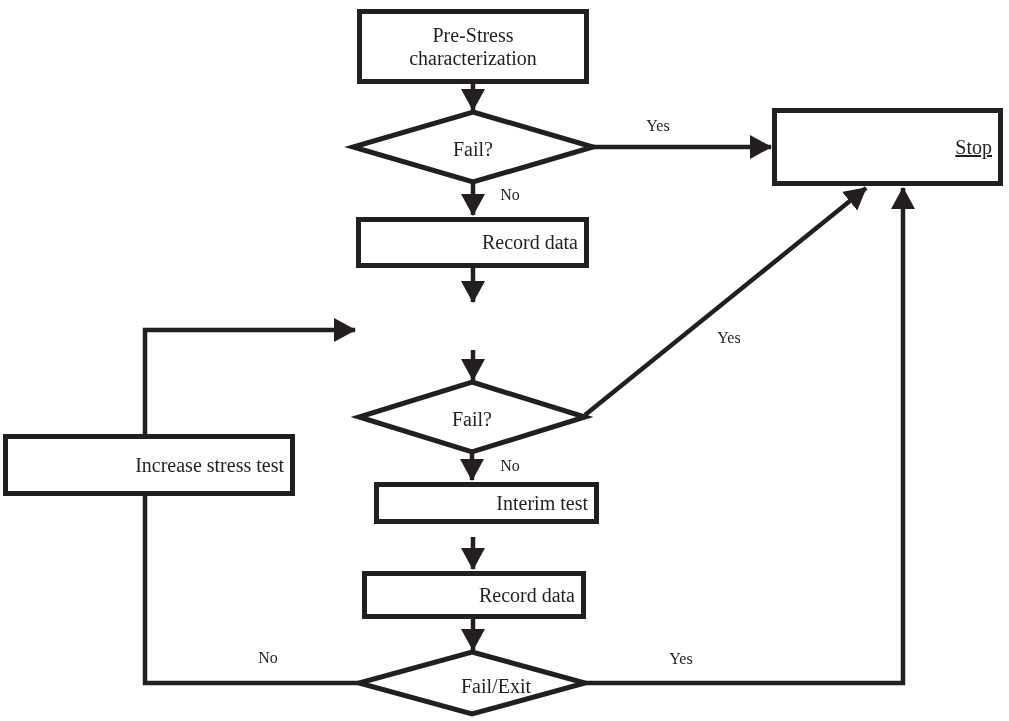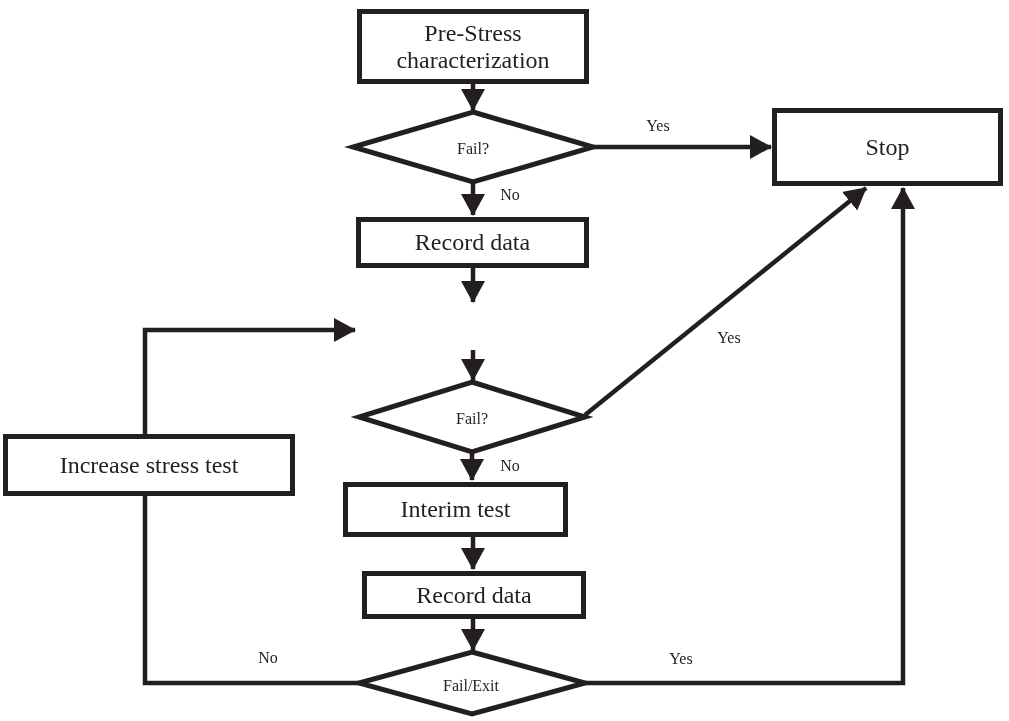--- a/index.html
+++ b/index.html
@@ -27,44 +27,44 @@
     height: 721px;
     color: var(--line-color);
   }
   .node {
     position: absolute;
     box-sizing: border-box;
     border: 5px solid var(--line-color);
     background: var(--bg-color);
     display: flex;
     align-items: center;
-    justify-content: center;
+    justify-content: flex-end;
     text-align: center;
-    font-size: 24px;
+    font-size: 20px;
     line-height: 1.12;
     color: var(--line-color);
     padding: 0 6px;
   }
   .n-pre-stress { left: 357px; top: 9px;   width: 232px; height: 75px; }
-  .n-stop       { left: 772px; top: 108px; width: 231px; height: 78px; }
+  .n-stop       { left: 772px; top: 108px; width: 231px; height: 78px; text-decoration: underline; }
   .n-record1    { left: 356px; top: 217px; width: 233px; height: 51px; }
   .n-stress     { left: 356px; top: 304px; width: 233px; height: 46px; }
   .n-increase   { left: 3px;   top: 434px; width: 292px; height: 62px; }
-  .n-interim    { left: 343px; top: 482px; width: 225px; height: 55px; }
+  .n-interim    { left: 374px; top: 482px; width: 225px; height: 42px; }
   .n-record2    { left: 362px; top: 571px; width: 224px; height: 48px; }
   .diamond-label {
     position: absolute;
     transform: translate(-50%, -50%);
-    font-size: 16px;
+    font-size: 20px;
     white-space: nowrap;
     color: var(--line-color);
   }
   .dl-fail1     { left: 473px; top: 149px; }
   .dl-fail2     { left: 472px; top: 419px; }
-  .dl-fail-exit { left: 471px; top: 686px; }
+  .dl-fail-exit { left: 496px; top: 686px; }
   .edge-label {
     position: absolute;
     transform: translate(-50%, -50%);
     font-size: 16px;
     white-space: nowrap;
     color: var(--line-color);
   }
   .el-fail1-yes    { left: 658px; top: 126px; }
   .el-fail1-no     { left: 510px; top: 195px; }
   .el-fail2-yes    { left: 729px; top: 338px; }

